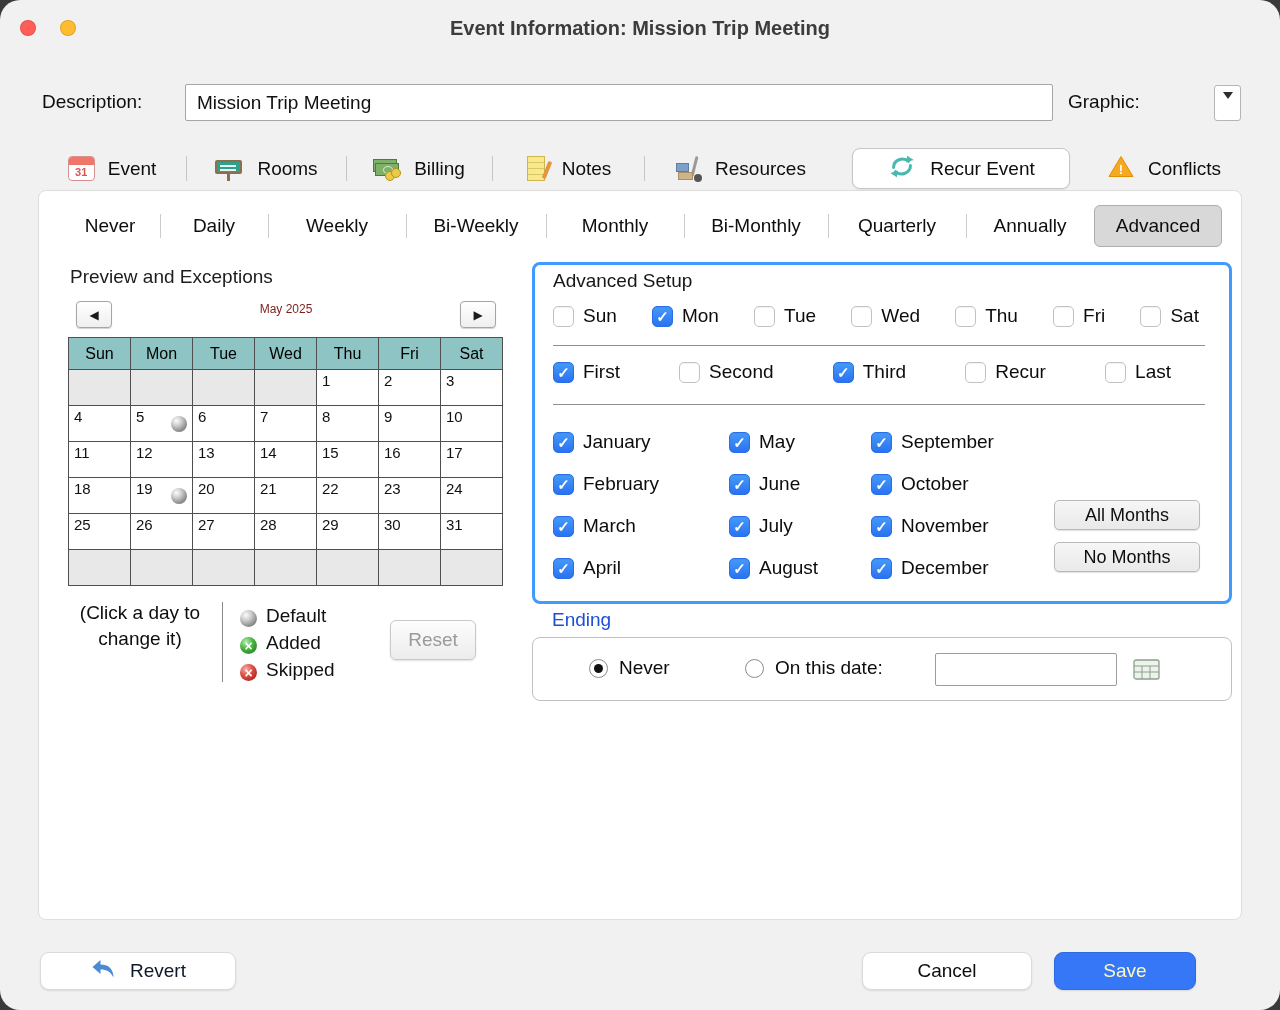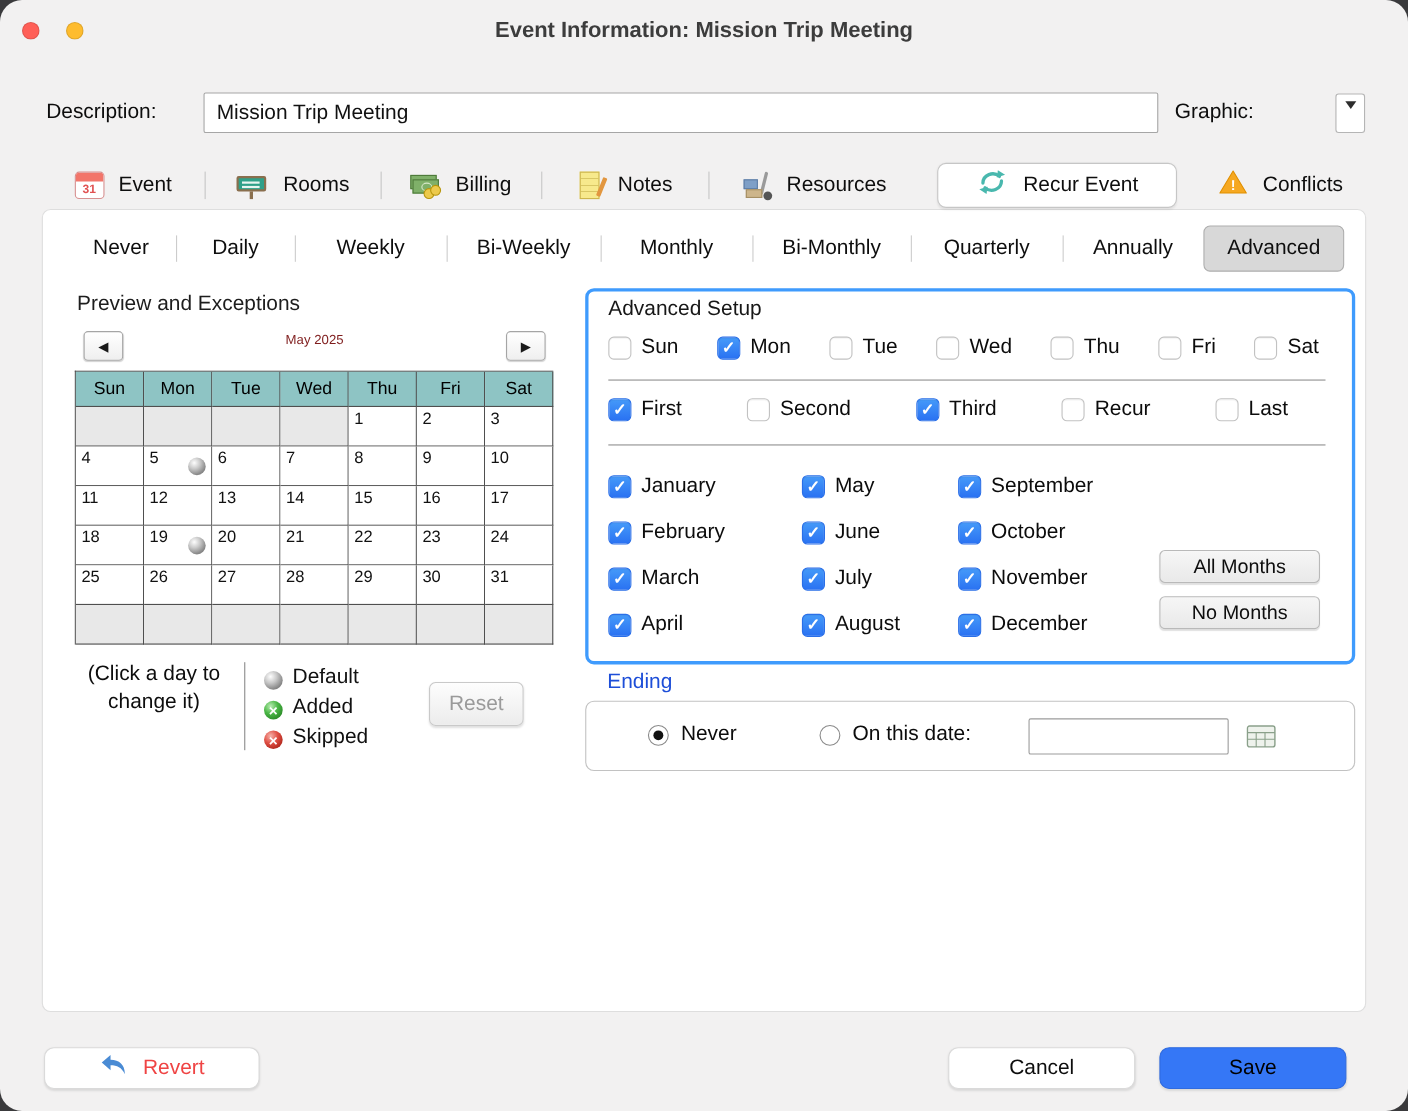--- a/index.html
+++ b/index.html
@@ -113,23 +113,23 @@
   .radio { position:absolute; width:19px; height:19px; border-radius:50%; border:1.5px solid #8a8a8a; background:#fff; }
   .radio.selected::after { content:""; position:absolute; left:3.5px; top:3.5px; width:9px; height:9px; border-radius:50%; background:#111; }
   .rd1 { left:56px; top:21px; } .rd2 { left:212px; top:21px; }
   .ending-label { position:absolute; font-size:19px; color:#0c0c0c; top:19px; }
   .el1 { left:86px; } .el2 { left:242px; }
   .date-input { position:absolute; left:402px; top:15px; width:182px; height:33px; border:1px solid #9c9c9c; border-radius:2px; background:#fff; font-size:18px; padding:0 8px; font-family:inherit; }
   .picker-icon { position:absolute; left:600px; top:20px; }
 
   
   .footer-btn { position:absolute; top:952px; height:38px; border-radius:9px; display:flex; align-items:center; justify-content:center; gap:13px; font-size:19px; font-family:inherit; box-shadow:0 1px 2px rgba(0,0,0,.10); }
-  .revert-btn { left:40px; width:196px; background:#fff; border:1px solid #dadada; color:#ef4444; }
+  .revert-btn { left:40px; width:196px; background:#fff; border:1px solid #dadada; color:#0f172a; }
   .cancel-btn { left:862px; width:170px; background:#fff; border:1px solid #dadada; color:#0d0d0d; }
-  .save-btn { left:1054px; width:170px; background:#3577f6; border:1px solid #2f6be0; color:#000000; }
+  .save-btn { left:1054px; width:142px; background:#3577f6; border:1px solid #2f6be0; color:#fef9c3; }
 </style>
 </head>
 <body>
 
 <div class="window">
 
   <div class="titlebar">
     <div class="traffic">
       <span class="light red"></span>
       <span class="light yellow"></span>

